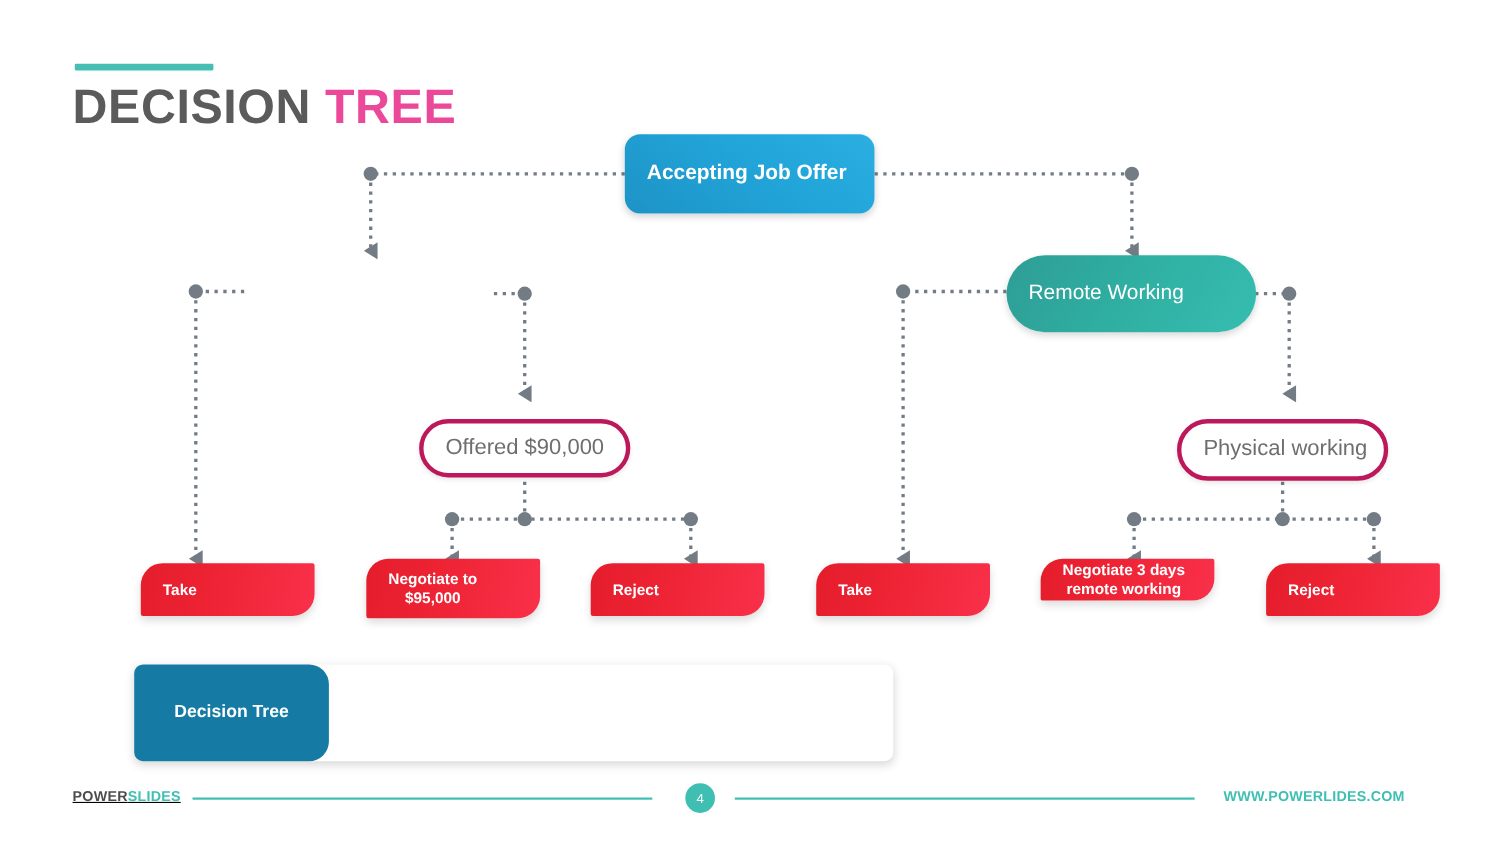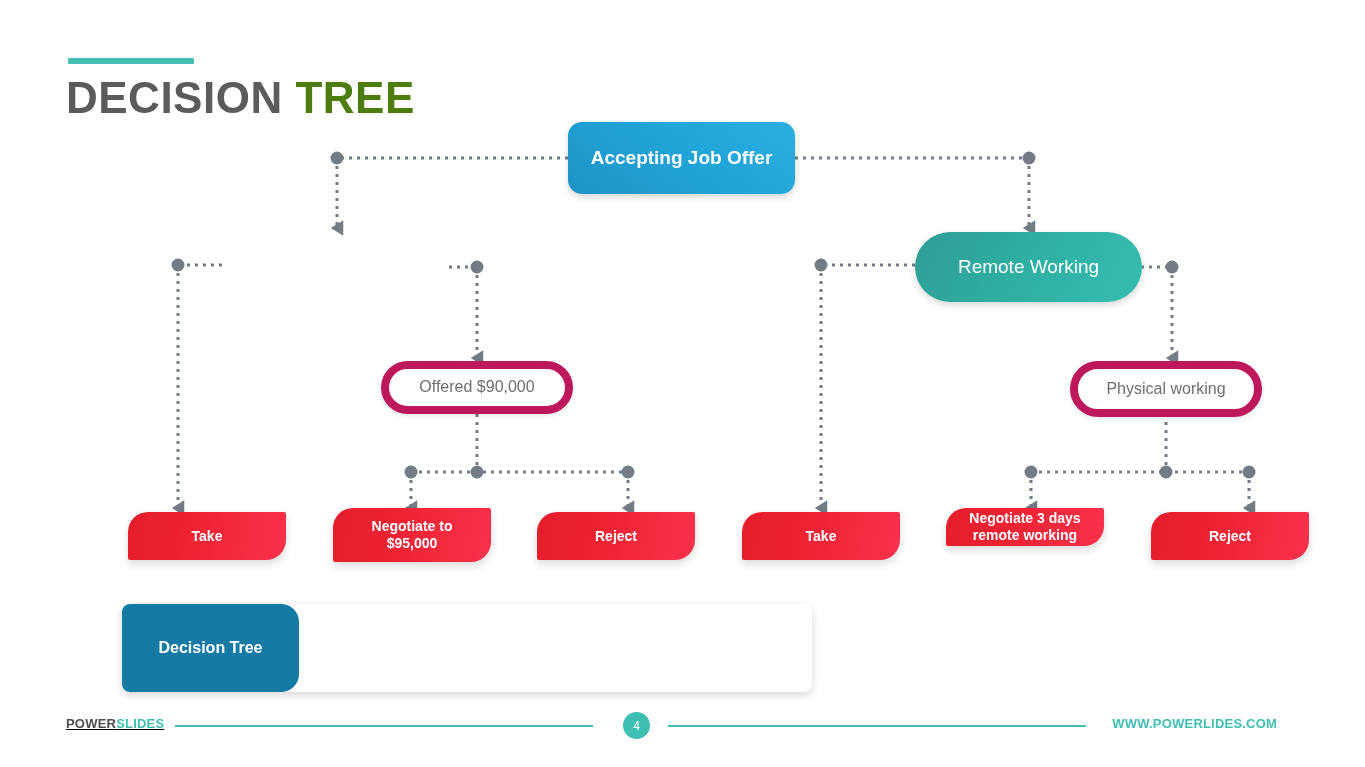--- a/index.html
+++ b/index.html
@@ -33,41 +33,42 @@
     position: absolute;
     left: 66px;
     top: 72px;
     font-size: 44px;
     font-weight: bold;
     letter-spacing: 0.5px;
     line-height: 1.2;
     white-space: nowrap;
   }
   .page-title .t-dark { color: #5B5B5B; }
-  .page-title .t-accent { color: #4d7c0f; }
+  .page-title .t-accent { color: #ec4899; }
 
   
   #wires {
     position: absolute;
     left: 0;
     top: 0;
     width: 1365px;
     height: 767px;
     pointer-events: none;
   }
 
   
   .node {
     position: absolute;
     display: flex;
     align-items: center;
-    justify-content: center;
+    justify-content: flex-start;
     text-align: center;
     box-sizing: border-box;
     line-height: 1.18;
+    padding-left: 20px;
   }
 
   .node-root {
     border-radius: 14px;
     background: linear-gradient(215deg, #2BAEE0 0%, #22A6DA 40%, #1D93C6 100%);
     color: #ffffff;
     font-size: 19px;
     font-weight: bold;
     box-shadow: 0 3px 7px rgba(0,0,0,0.17);
   }
@@ -77,24 +78,25 @@
     background: linear-gradient(120deg, #2E9D95 0%, #2FAFA2 48%, #36BDB0 100%);
     color: #ffffff;
     font-size: 19px;
     font-weight: normal;
     box-shadow: 0 3px 7px rgba(0,0,0,0.16);
   }
 
   .node-outline {
     border-radius: 999px;
     background: #ffffff;
-    border: 8px solid #be185d;
+    border: 4px solid #be185d;
     color: #6E6E6E;
-    font-size: 16px;
+    font-size: 20px;
     box-shadow: 0 2px 5px rgba(0,0,0,0.10);
+    margin-top: 20px;
   }
 
   .node-leaf {
     border-top-left-radius: 20px;
     border-bottom-right-radius: 20px;
     border-top-right-radius: 2px;
     border-bottom-left-radius: 2px;
     background: linear-gradient(100deg, #E41D2B 0%, #EE2334 42%, #F9304A 100%);
     color: #ffffff;
     font-size: 14px;

